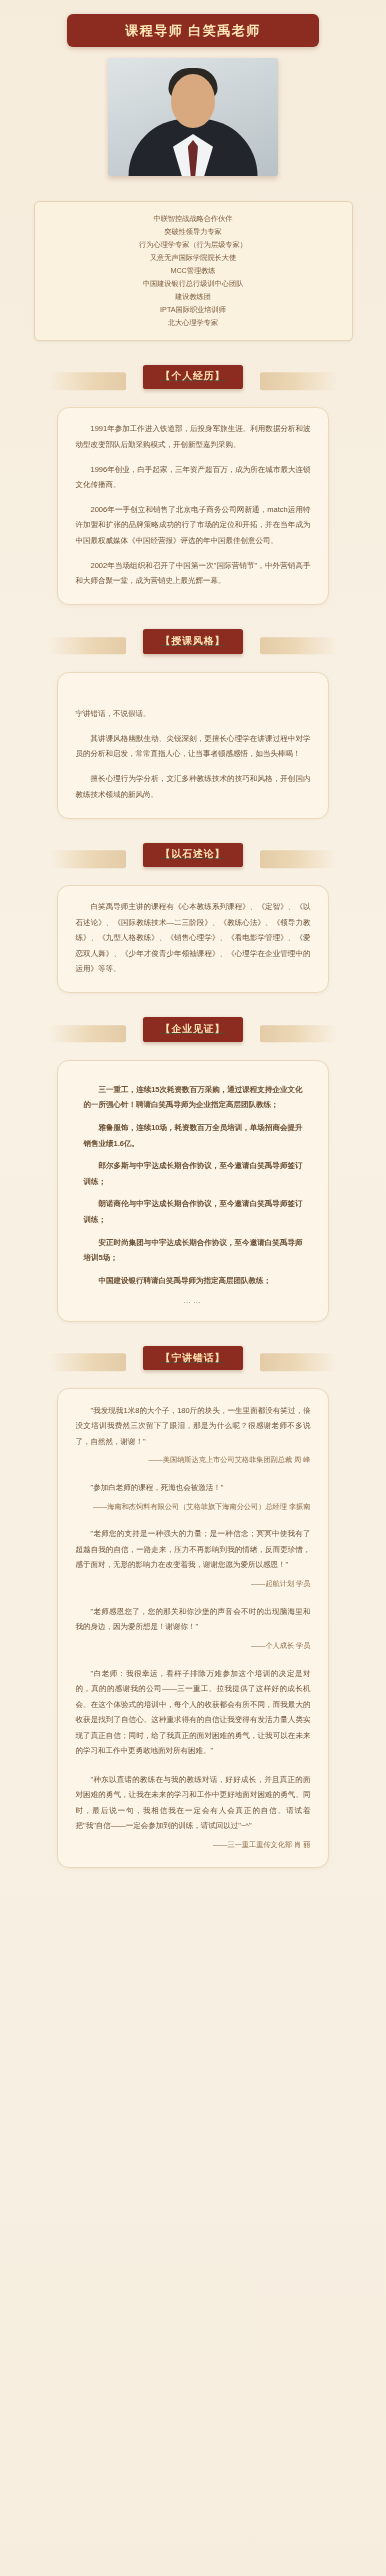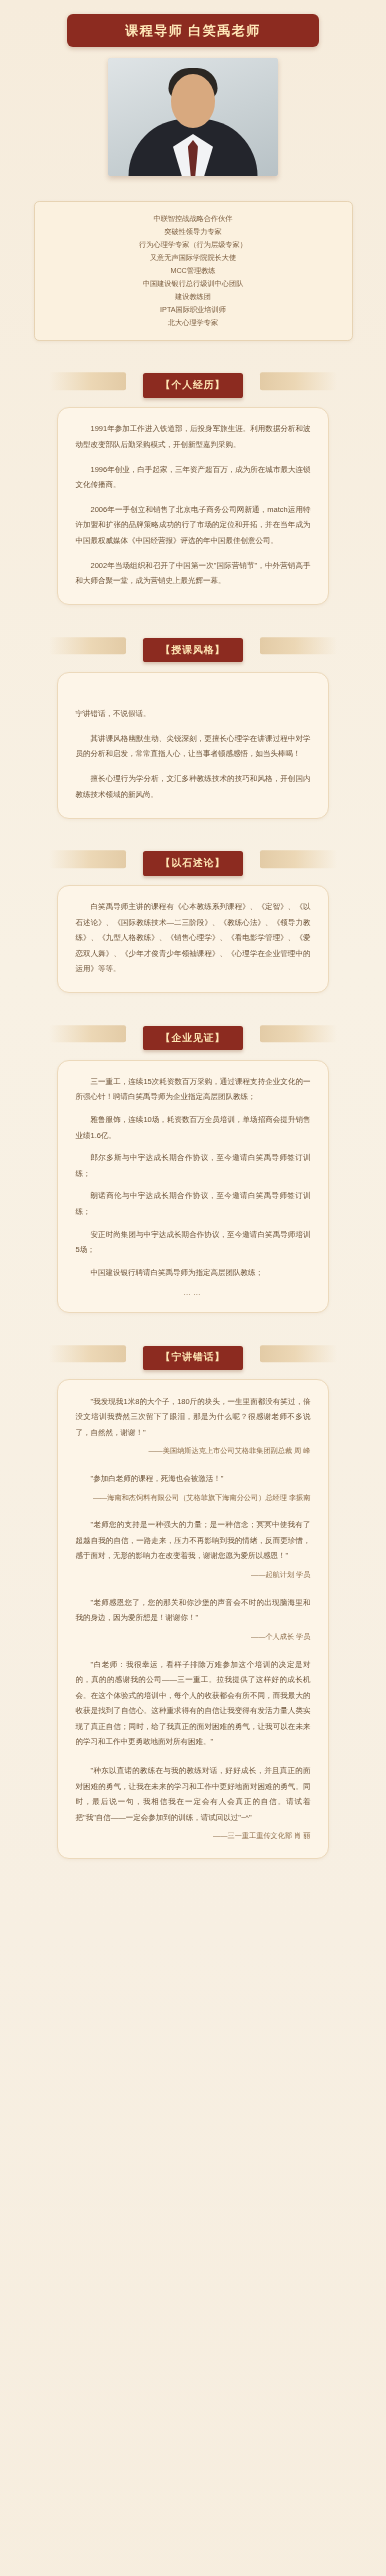--- a/index.html
+++ b/index.html
@@ -97,21 +97,21 @@
     color: #7a5c3e;
     text-align: center;
   }
 
   
   .sec-head {
     margin: 24px auto 0 auto;
     width: 330px;
     position: relative;
     height: 33px;
-    display:flex; align-items:flex-end; justify-content:center;
+    display:flex; align-items:flex-start; justify-content:center;text-decoration:underline;
   }
   .sec-head .wing {
     position:absolute; top:50%; transform:translateY(-50%);
     width: 77px; height: 17.5px;
     background: linear-gradient(90deg, rgba(230,205,165,0) 0%, #e8cfa6 55%, #dcbf92 100%);
     border-radius: 2.1px;
     opacity:.75;
   }
   .sec-head .wing.left { left: 20.6px; }
   .sec-head .wing.right { right: 20.6px;
@@ -144,21 +144,21 @@
     font-size: 7.5px;
     line-height: 15.5px;
     color: #6b5136;
     text-indent: 2em;
     text-align: justify;
   }
   .card p:last-child { margin-bottom: 0; }
   .card p.center { text-indent:0; text-align:left;margin-top:20px; }
 
   
-  .card ul.plain { list-style:none; margin:0; padding:0; }
+  .card ul.plain { list-style:none; margin:8px; padding:0;font-weight:bold; }
   .card ul.plain li {
     font-size: 7.5px;
     line-height: 15.5px;
     color: #6b5136;
     margin-bottom: 7.2px;
     text-align: justify;
     text-indent: 2em;
   }
   .dots { text-align:center; letter-spacing:2.1px; color:#8a6c4b; font-size:7.7px; }
 

